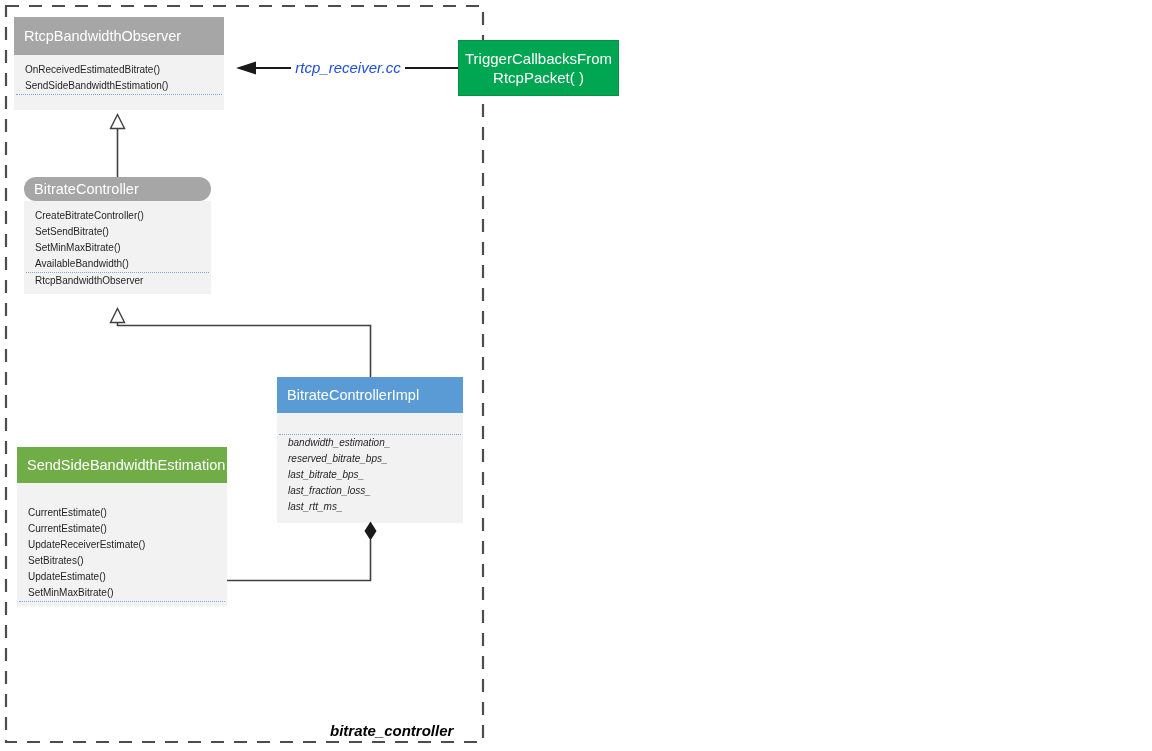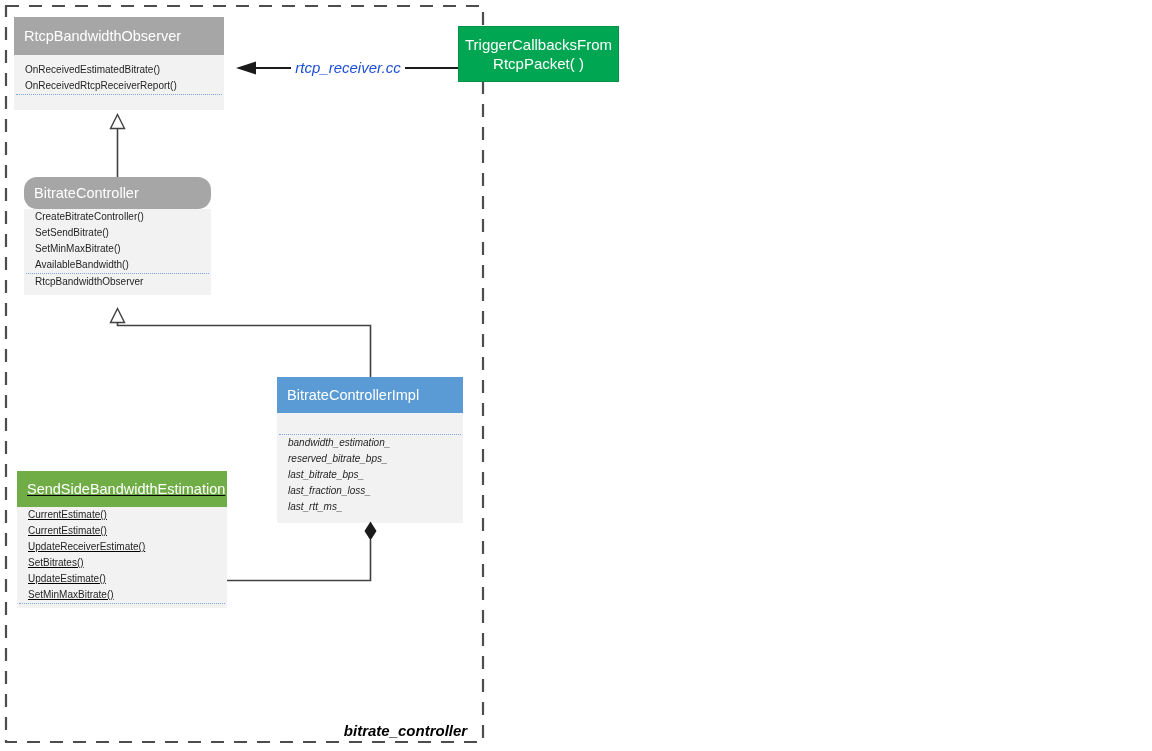--- a/index.html
+++ b/index.html
@@ -28,66 +28,66 @@
   .sep{border-top:1px dotted #7da7dc;height:0;margin:0 2px;}
   .spacer{height:14px;}
 
   
   #box-rtcp{left:14px;top:17px;width:210px;}
   #box-rtcp .class-header{height:38px;}
   #box-rtcp .class-body{padding-top:7px;padding-bottom:0;}
   #box-rtcp .spacer{height:15px;}
 
   #box-bc{left:24px;top:177px;width:187px;}
-  #box-bc .class-header{height:32px;border-radius:13px;}
-  #box-bc .class-body{padding-bottom:5px;}
+  #box-bc .class-header{height:24px;border-radius:13px;}
+  #box-bc .class-body{padding-top:7px;padding-bottom:5px;}
 
   #box-impl{left:277px;top:377px;width:186px;}
   #box-impl .class-header{height:36px;}
   #box-impl .class-body{padding-bottom:8px;font-style:italic;}
   #box-impl .spacer{height:21px;}
 
-  #box-ssbe{left:17px;top:471px;width:210px;text-decoration:underline;}
+  #box-ssbe{left:17px;top:447px;width:210px;}
   #box-ssbe .class-header{height:36px;}
-  #box-ssbe .class-body{padding-top:0;padding-bottom:4px;}
+  #box-ssbe .class-body{padding-top:22px;padding-bottom:4px;}
 
   #trigger-node{
-    position:absolute;z-index:2;left:458px;top:26px;width:161px;height:56px;
+    position:absolute;z-index:2;left:458px;top:40px;width:161px;height:56px;
     background:#00a651;border:1px solid #089048;color:#ffffff;
     display:flex;align-items:center;justify-content:center;text-align:center;
     font-size:15px;line-height:19px;word-break:break-all;padding:0 3px;box-sizing:border-box;
   }
 
   #arrow-label{
     position:absolute;z-index:4;left:291px;top:58px;width:114px;height:20px;
     background:#ffffff;color:#1d4ed8;font-style:italic;font-size:15px;line-height:20px;
     text-align:center;white-space:nowrap;
   }
 
   #package-label{
     position:absolute;z-index:2;left:330px;top:722px;width:151px;
-    text-align:center;font-size:15px;font-weight:bold;font-style:italic;color:#000000;
+    text-align:left;font-size:15px;font-weight:bold;font-style:italic;color:#000000;
     white-space:nowrap;
   }
 </style>
 </head>
 <body>
 
 <div class="stage">
 
   <svg id="bg-layer" class="layer" width="1152" height="751">
     <rect x="6" y="6" width="477" height="736" fill="none" stroke="#4d4d4d" stroke-width="2.2" stroke-dasharray="13 10"></rect>
   </svg>
 
   <div class="class-box" id="box-rtcp">
     <div class="class-header hdr-gray">RtcpBandwidthObserver</div>
     <div class="class-body">
       <div class="member-list">
           <div>OnReceivedEstimatedBitrate()</div>
-          <div>OnReceivedRtcpReceiverReport()</div>
+          <div>SendSideBandwidthEstimation()</div>
         </div>
       <div class="sep"></div>
       <div class="spacer"></div>
     </div>
   </div>
 
   <div class="class-box" id="box-bc">
     <div class="class-header hdr-gray">BitrateController</div>
     <div class="class-body">
       <div class="member-list">

